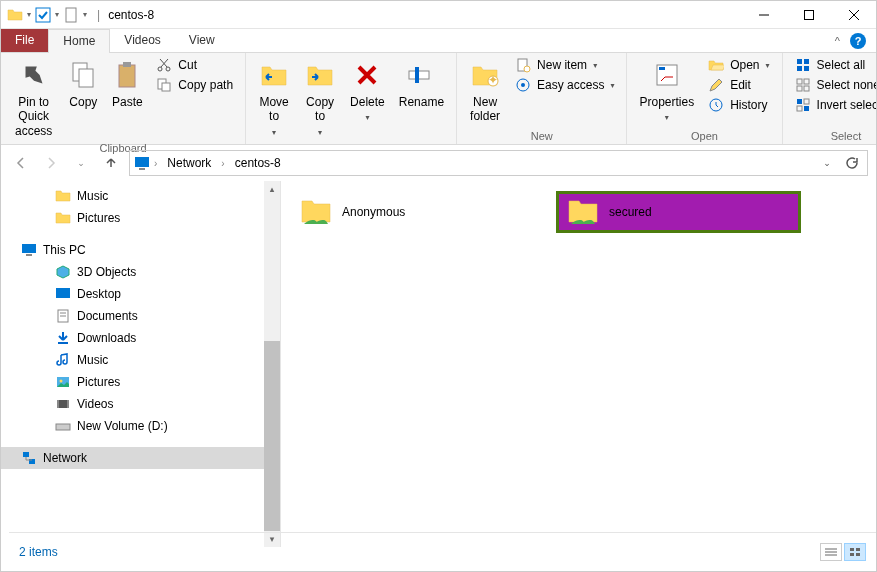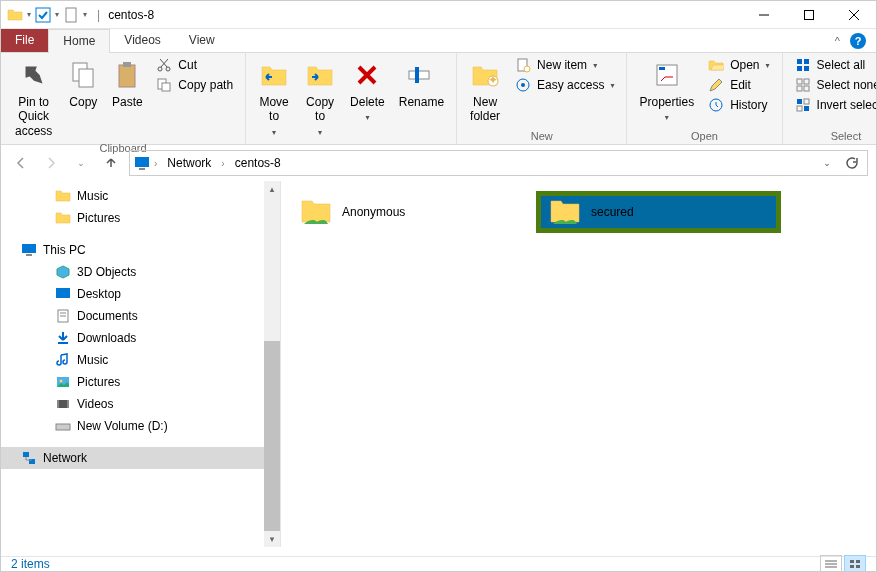--- a/index.html
+++ b/index.html
@@ -52,28 +52,28 @@
 .tree { padding: 4px 0; overflow: auto; height: 100%; }
 .tree-item { display: flex; align-items: center; gap: 6px; padding: 3px 0 3px 20px; cursor: default; }
 .tree-item.l2 { padding-left: 34px; margin-left: 20px; }
 .tree-item.selected { background: #d9d9d9; }
 .tree-spacer { height: 10px; }
 .ticon { width: 16px; height: 16px; flex-shrink: 0; }
 .scroll-gutter { position: absolute; right: 0; top: 0; bottom: 0; width: 16px; background: #f0f0f0; }
 .scroll-thumb { position: absolute; right: 0; width: 16px; background: #c1c1c1; }
 .scroll-arrow { position: absolute; right: 0; width: 16px; height: 16px; background: #f0f0f0; display:flex; align-items:center; justify-content:center; color:#666; font-size:9px; }
 
-.content { flex: 1; padding: 10px; display: flex; align-content: flex-start; flex-wrap: wrap; }
+.content { flex: 1; padding: 10px; display: flex; align-content: flex-start; flex-wrap: wrap; gap: 8px; }
 .share-item { width: 245px; height: 42px; display: flex; align-items: center; gap: 10px; padding: 4px 8px; cursor: default; }
-.share-item.selected { background: #0369a1; border: 5px solid #4d7c0f; }
+.share-item.selected { background: #a21caf; border: 3px solid #4d7c0f; margin-left: 12px; }
 .share-item:not(.selected) { border: 1px solid transparent; }
 .share-icon { width: 32px; height: 32px; flex-shrink: 0; position: relative; }
 
 
-.statusbar { position: absolute; bottom: 0; left: 0; right: 0; height: 15px; border-top: 1px solid #e5e5e5; display: flex; align-items: center; padding: 0 10px; color: #0066b3; font-size: 12px; }
+.statusbar { position: absolute; bottom: 0; left: 8px; right: 0; height: 39px; border-top: 1px solid #e5e5e5; display: flex; align-items: center; padding: 0 10px; color: #0066b3; font-size: 12px; }
 .view-toggles { margin-left: auto; display: flex; gap: 2px; }
 .vt { width: 22px; height: 18px; border: 1px solid #ccc; display:flex; align-items:center; justify-content:center; color:#666; }
 .vt.active { background: #cce8ff; border-color:#99d1ff; }
 
 
 .folder-ic { fill: #ffd75e; stroke: #e6b84f; stroke-width: 0.5; }
 </style>
 </head>
 <body>
 

